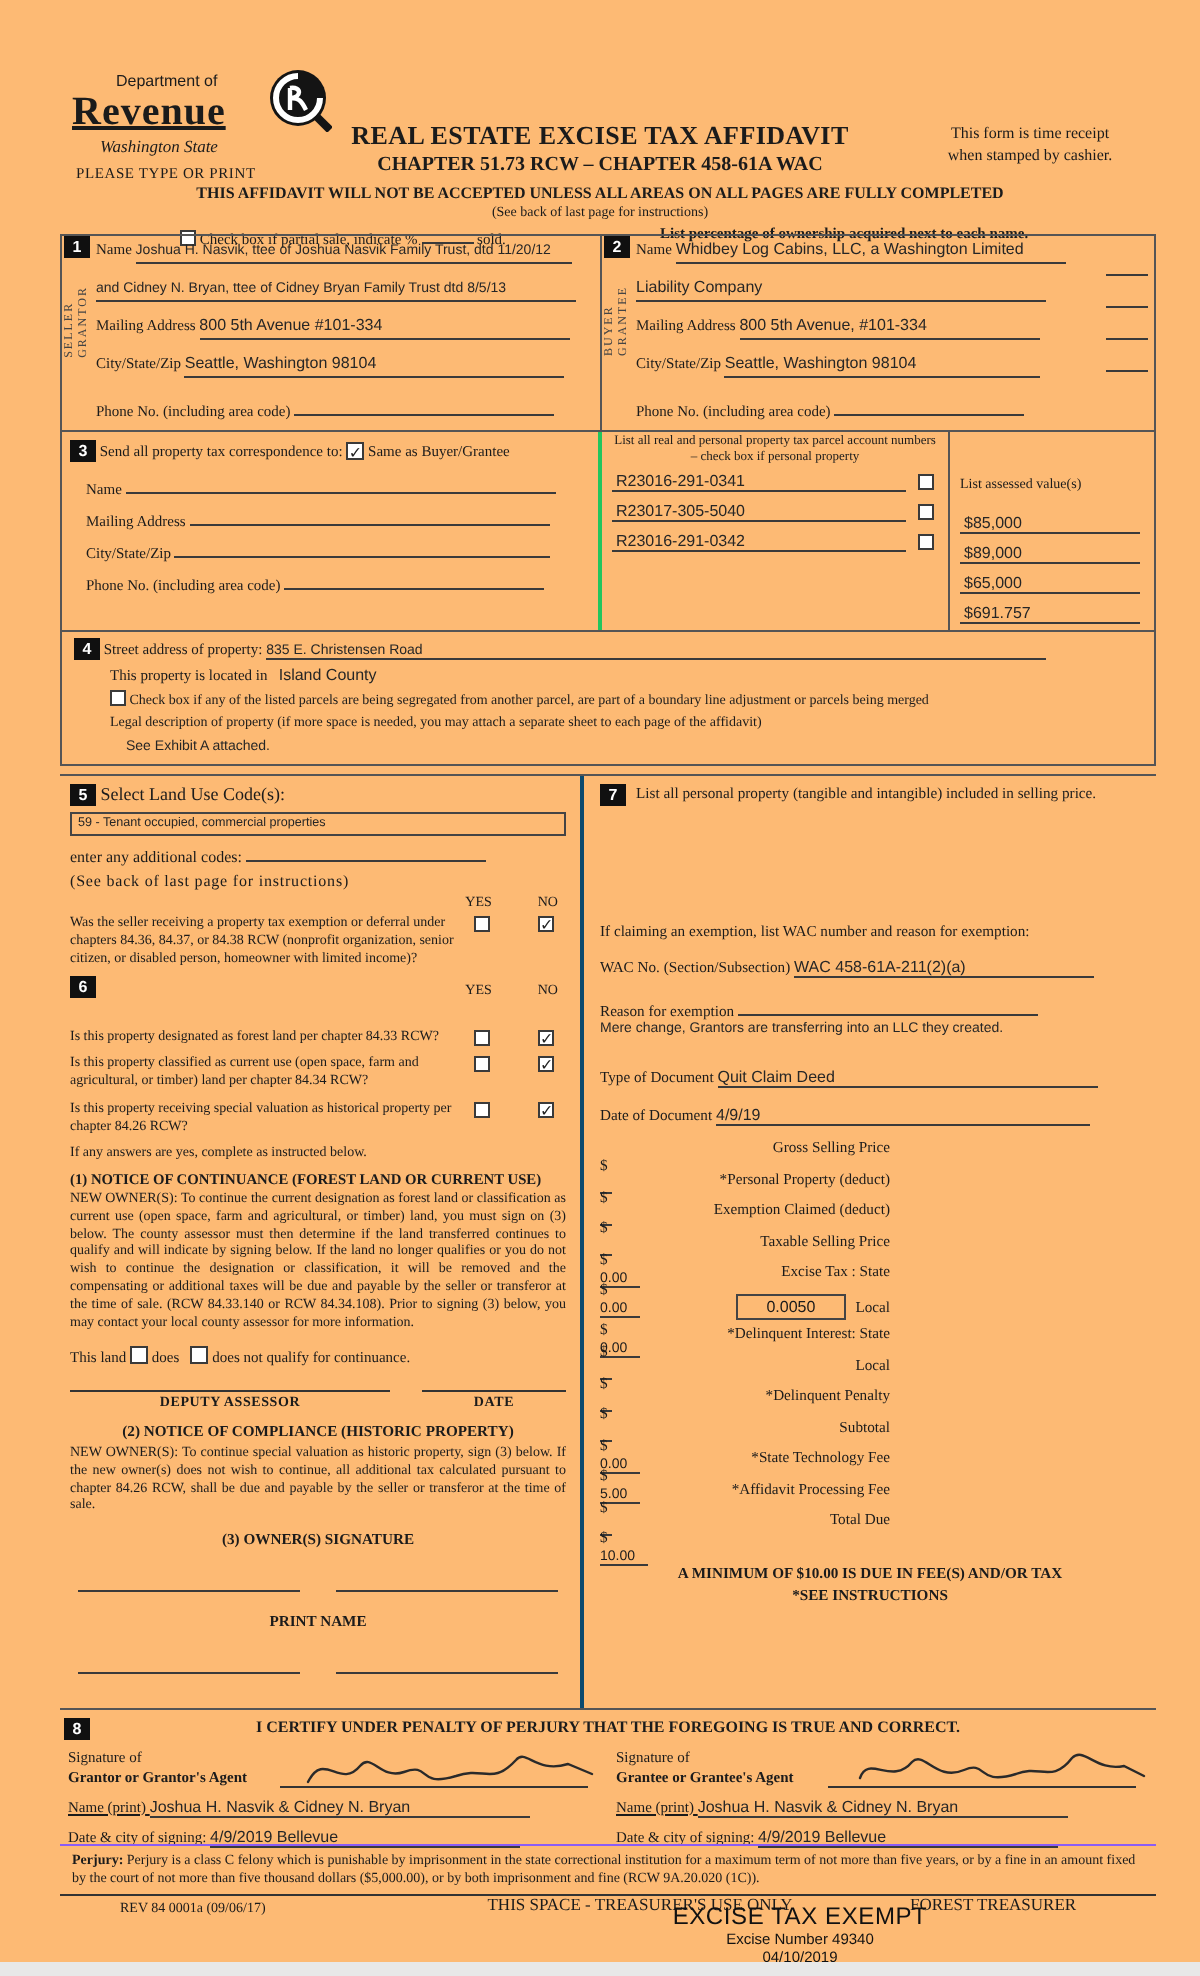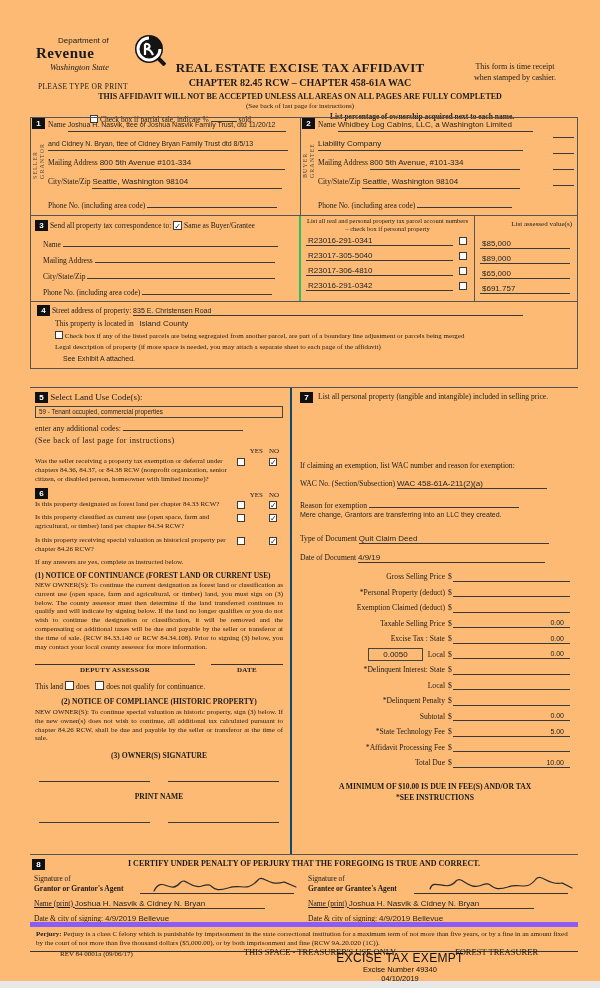--- a/index.html
+++ b/index.html
@@ -4,21 +4,21 @@
 <style>
   * { margin:0; padding:0; box-sizing:border-box; }
   body { background:#e8e8e8; font-family:"Liberation Serif", serif; }
   #page { position:relative; width:600px; height:981px; background:#fdba74; margin:0 auto;
           color:#1b1b1b; overflow:hidden; }
 
   
   #hdr { position:absolute; top:34px; left:0; width:600px; }
   #logo { position:absolute; left:36px; top:2px; width:150px; }
   #logo .dept { font-size:8px; font-family:"Liberation Sans", sans-serif; margin-left:22px; }
-  #logo .rev { font-size:15px; font-weight:bold; letter-spacing:0.5px; }
+  #logo .rev { font-size:20px; font-weight:bold; letter-spacing:0.5px;text-decoration:underline; }
   #logo .state { font-size:8.5px; font-style:italic; margin-left:14px; }
   #logo svg { position:absolute; left:96px; top:-4px; }
   #please { position:absolute; left:38px; top:48px; font-size:7.5px; letter-spacing:0.3px; }
   #title { position:absolute; left:120px; top:26px; width:360px; font-size:13px; font-weight:bold; text-align:center; letter-spacing:0.2px; }
   #chapter { position:absolute; left:120px; top:43px; width:360px; font-size:10px; font-weight:bold; text-align:center; }
   #receipt { position:absolute; left:450px; top:28px; width:130px; font-size:8px; text-align:center; line-height:1.35; }
   #warn { position:absolute; left:0; top:58px; width:600px; font-size:8px; font-weight:bold; text-align:center; }
   #seeback-top { position:absolute; left:0; top:68px; width:600px; font-size:7px; text-align:center; }
   #partialrow { position:absolute; left:0; top:78px; width:600px; font-size:7.5px; }
   #partialrow .left { position:absolute; left:90px; top:0; }
@@ -57,39 +57,39 @@
   #sec3 { display:flex; border-top:1px solid #555; }
   #sec3corr { width:268px; padding:2px 4px; }
   #sec3corr .hd { font-size:7.5px; margin:2px 0 4px 0; }
   #sec3parcels { width:176px; border-left:2px solid #22c55e; border-right:1px solid #555; padding:1px 5px; }
   #sec3parcels .hd { font-size:6.5px; text-align:center; line-height:1.25; }
   .prow { position:relative; height:15px; font-size:8px; }
   .prow .fill { position:absolute; left:0; right:16px; bottom:2px; }
   .prow .pv { position:absolute; left:2px; bottom:3px; }
   .prow .cb { position:absolute; right:2px; bottom:3px; }
   #sec3vals { flex:1; padding:1px 5px; }
-  #sec3vals .hd { font-size:7px; text-align:right; margin-top:3px; margin-bottom:8px; }
+  #sec3vals .hd { font-size:7px; text-align:left; margin-top:21px; margin-bottom:8px; }
   .vrow { position:relative; height:15px; font-size:8px; }
   .vrow .fill { position:absolute; left:0; right:2px; bottom:2px; }
   .vrow .vv { position:absolute; left:2px; bottom:3px; }
 
   
   #sec4 { border-top:1px solid #555; padding:3px 6px 4px 6px; font-size:7.5px; }
   #sec4 .r { margin-bottom:3px; position:relative; }
 
   
   #lowerbox { position:absolute; left:30px; top:387px; width:548px; height:468px; border-top:1px solid #555; border-bottom:1px solid #555; display:flex; }
   #leftcol { width:262px; border-right:2px solid #0c4a6e; padding:4px 7px 0 5px; }
   #rightcol { flex:1; padding:4px 8px 0 8px; }
 
   #sec5 .hd { font-size:9px; margin-bottom:3px; }
   #landusebox { border:1px solid #444; height:12px; margin:1px 0 3px 0; padding:1px 3px; font-size:6.3px; }
   .addcodes { font-size:8px; margin-bottom:3px; }
   .seeback { font-size:8px; letter-spacing:0.4px; margin-bottom:2px; }
-  .ynhead { display:flex; justify-content:flex-end; gap:6px; font-size:7px; padding-right:4px; margin:2px 0; }
+  .ynhead { display:flex; justify-content:flex-end; gap:23px; font-size:7px; padding-right:4px; margin:2px 0; }
   .qrow { display:flex; margin-bottom:4px; }
   .qrow .qt { flex:1; font-size:7px; line-height:1.3; padding-right:6px; }
   .qrow .boxes { width:46px; display:flex; justify-content:space-between; padding-right:6px; padding-top:1px; }
   .small7 { font-size:7px; line-height:1.3; }
   .ntitle { font-size:7.4px; font-weight:bold; margin:4px 0 1px 0; }
   .nbody { font-size:7px; line-height:1.27; text-align:justify; }
   #thisland { font-size:7.5px; margin:7px 0 6px 0; }
   #deputyrow { display:flex; gap:16px; margin-top:12px; }
   #deputyrow .dcol1 { width:160px; text-align:center; }
   #deputyrow .dcol2 { flex:1; text-align:center; }
@@ -98,21 +98,21 @@
   .sigpair { display:flex; gap:18px; margin:14px 4px 2px 4px; }
   .sigpair .fill { flex:1; height:8px; }
 
   
   #sec7top { display:flex; margin-bottom:2px; }
   #sec7top .numbox { margin-right:5px; }
   #sec7top .t { font-size:7.6px; line-height:1.35; }
   .exnote { font-size:7.6px; margin-top:58px; }
   .inlinerow { font-size:7.6px; margin-top:9px; white-space:nowrap; }
   .reasonval { font-size:7px; margin-top:1px; }
-  .finrow { display:flex; align-items:center; height:15.5px; font-size:7.6px; }
+  .finrow { display:flex; align-items:flex-start; height:15.5px; font-size:7.6px;flex-direction:column; }
   .finlabel { width:148px; text-align:right; padding-right:3px; }
   .dollar { padding-right:1px; }
   .finfill { flex:1; border-bottom:1px solid #3a3a3a; text-align:right; }
   .finval { font-size:7px; padding-right:6px; font-family:"Liberation Sans", sans-serif; }
   .ratebox { display:inline-block; border:1px solid #444; font-size:8px; font-family:"Liberation Sans", sans-serif;
              padding:1px 14px; margin-right:5px; }
   #minnote { text-align:center; font-size:7.6px; font-weight:bold; margin-top:10px; line-height:1.5; }
 
   
   #sec8 { position:absolute; left:30px; top:859px; width:548px; }
@@ -121,21 +121,21 @@
   #sigblocks { display:flex; margin-top:6px; }
   .sigblock { width:50%; padding:0 10px 0 4px; position:relative; }
   .siglbl { font-size:7.5px; line-height:1.3; }
   .siglbl b { font-size:7.5px; }
   .sigline { position:absolute; top:6px; left:110px; right:10px; border-bottom:1px solid #333; height:14px; }
   .sigsvg { position:absolute; left:10px; bottom:-4px; }
   .srow { font-size:7.5px; margin-top:5px; white-space:nowrap;text-decoration:underline; }
 
   
   #perjury { position:absolute; left:30px; top:922px; width:548px; font-size:7px; line-height:1.3;
-             border-top:5px solid #8b5cf6; border-bottom:1px solid #333; padding:3px 6px 3px 6px; }
+             border-top:1px solid #8b5cf6; border-bottom:1px solid #333; padding:3px 6px 3px 6px; }
   #footrow { position:absolute; left:0; top:947px; width:600px; }
   #rev { position:absolute; left:60px; top:3px; font-size:7px; }
   #tspace { position:absolute; left:180px; top:0; width:280px; text-align:center; font-size:8.5px; }
   #ctreas { position:absolute; left:455px; top:0; font-size:8.5px; }
   #stamp { position:absolute; left:290px; top:951px; width:220px; text-align:center;
            font-family:"Liberation Sans", sans-serif; color:#111; }
   #stamp .s1 { font-size:12px; letter-spacing:0.3px; }
   #stamp .s2, #stamp .s3, #stamp .s6 { font-size:7.5px; }
   #stamp .s4, #stamp .s5 { font-size:10px; }
 </style>
@@ -151,21 +151,21 @@
       <div class="state">Washington State</div>
       <svg width="34" height="34" viewBox="0 0 34 34">
         <circle cx="17" cy="17" r="14" fill="#141414"></circle>
         <path d="M17 6 A 11 11 0 1 0 28 17" stroke="#fff" stroke-width="3" fill="none"></path>
         <path d="M13 12 L13 23 M13 12 C19 11 19 17 13 17 C18 17 19 19 21 23" stroke="#fff" stroke-width="2.2" fill="none"></path>
         <path d="M26 26 L33 33" stroke="#141414" stroke-width="4"></path>
       </svg>
     </div>
     <div id="please">PLEASE TYPE OR PRINT</div>
     <div id="title">REAL ESTATE EXCISE TAX AFFIDAVIT</div>
-    <div id="chapter">CHAPTER 82.45 RCW – CHAPTER 458-61A WAC</div>
+    <div id="chapter">CHAPTER 51.73 RCW – CHAPTER 458-61A WAC</div>
     <div id="receipt">
       <span>This form is time receipt</span><br>
       <span>when stamped by cashier.</span>
     </div>
     <div id="warn">THIS AFFIDAVIT WILL NOT BE ACCEPTED UNLESS ALL AREAS ON ALL PAGES ARE FULLY COMPLETED</div>
     <div id="seeback-top">(See back of last page for instructions)</div>
     <div id="partialrow">
       <span class="left">
         <span class="cb"></span>
         <span>Check box if partial sale, indicate %</span>
@@ -252,25 +252,20 @@
             <span class="pv val">R23016-291-0341</span>
             <span class="cb"></span>
           </div>
         <div class="prow">
             <span class="fill"></span>
             <span class="pv val">R23017-305-5040</span>
             <span class="cb"></span>
           </div>
         <div class="prow">
             <span class="fill"></span>
-            <span class="pv val">R23017-306-4810</span>
-            <span class="cb"></span>
-          </div>
-        <div class="prow">
-            <span class="fill"></span>
             <span class="pv val">R23016-291-0342</span>
             <span class="cb"></span>
           </div>
       </div>
       <div id="sec3vals">
         <div class="hd">List assessed value(s)</div>
         <div class="vrow">
             <span class="fill"></span>
             <span class="vv val">$85,000</span>
           </div>
@@ -340,21 +335,21 @@
       </div>
 
       <div id="sec6">
         <div style="display:flex; justify-content:space-between; align-items:flex-end;">
           <span class="numbox">6</span>
           <span class="ynhead" style="margin:0">
             <span>YES</span>
             <span>NO</span>
           </span>
         </div>
-        <div class="qrow" style="margin-top:1px">
+        <div class="qrow" style="margin-top:15px">
           <span class="qt">Is this property designated as forest land per chapter 84.33 RCW?</span>
           <span class="boxes">
               <span class="cb"></span>
               <span class="cb">✓</span>
             </span>
         </div>
         <div class="qrow">
           <span class="qt">Is this property classified as current use (open space, farm and agricultural, or timber) land per chapter 84.34 RCW?</span>
           <span class="boxes">
               <span class="cb"></span>
@@ -364,36 +359,36 @@
         <div class="qrow">
           <span class="qt">Is this property receiving special valuation as historical property per chapter 84.26 RCW?</span>
           <span class="boxes">
               <span class="cb"></span>
               <span class="cb">✓</span>
             </span>
         </div>
         <div class="small7" style="margin-top:2px">If any answers are yes, complete as instructed below.</div>
         <div class="ntitle">(1) NOTICE OF CONTINUANCE (FOREST LAND OR CURRENT USE)</div>
         <div class="nbody">NEW OWNER(S): To continue the current designation as forest land or classification as current use (open space, farm and agricultural, or timber) land, you must sign on (3) below. The county assessor must then determine if the land transferred continues to qualify and will indicate by signing below. If the land no longer qualifies or you do not wish to continue the designation or classification, it will be removed and the compensating or additional taxes will be due and payable by the seller or transferor at the time of sale. (RCW 84.33.140 or RCW 84.34.108). Prior to signing (3) below, you may contact your local county assessor for more information.</div>
+        <div id="thisland">
+          <span>This land</span>
+          <span class="cb big"></span>
+          <span>does</span>&nbsp;&nbsp;
+          <span class="cb big"></span>
+          <span>does not</span>
+          <span>qualify for continuance.</span>
+        </div>
         <div id="deputyrow">
           <div class="dcol1">
               <div class="line">DEPUTY ASSESSOR</div>
             </div>
           <div class="dcol2">
               <div class="line">DATE</div>
             </div>
         </div>
-        <div id="thisland">
-          <span>This land</span>
-          <span class="cb big"></span>
-          <span>does</span>&nbsp;&nbsp;
-          <span class="cb big"></span>
-          <span>does not</span>
-          <span>qualify for continuance.</span>
-        </div>
         <div class="ctitle">(2) NOTICE OF COMPLIANCE (HISTORIC PROPERTY)</div>
         <div class="nbody">NEW OWNER(S): To continue special valuation as historic property, sign (3) below. If the new owner(s) does not wish to continue, all additional tax calculated pursuant to chapter 84.26 RCW, shall be due and payable by the seller or transferor at the time of sale.</div>
         <div class="ctitle" style="margin-top:8px">(3)  OWNER(S) SIGNATURE</div>
         <div class="sigpair">
           <span class="fill"></span>
           <span class="fill"></span>
         </div>
         <div class="ctitle" style="margin-top:10px">PRINT NAME</div>
         <div class="sigpair">
           <span class="fill"></span>

